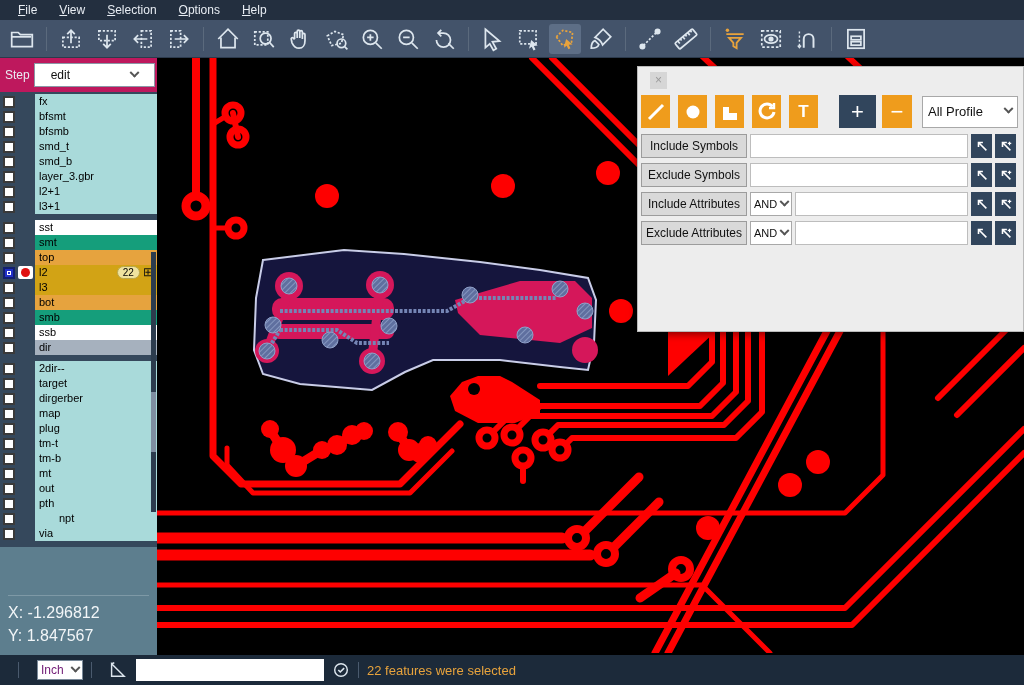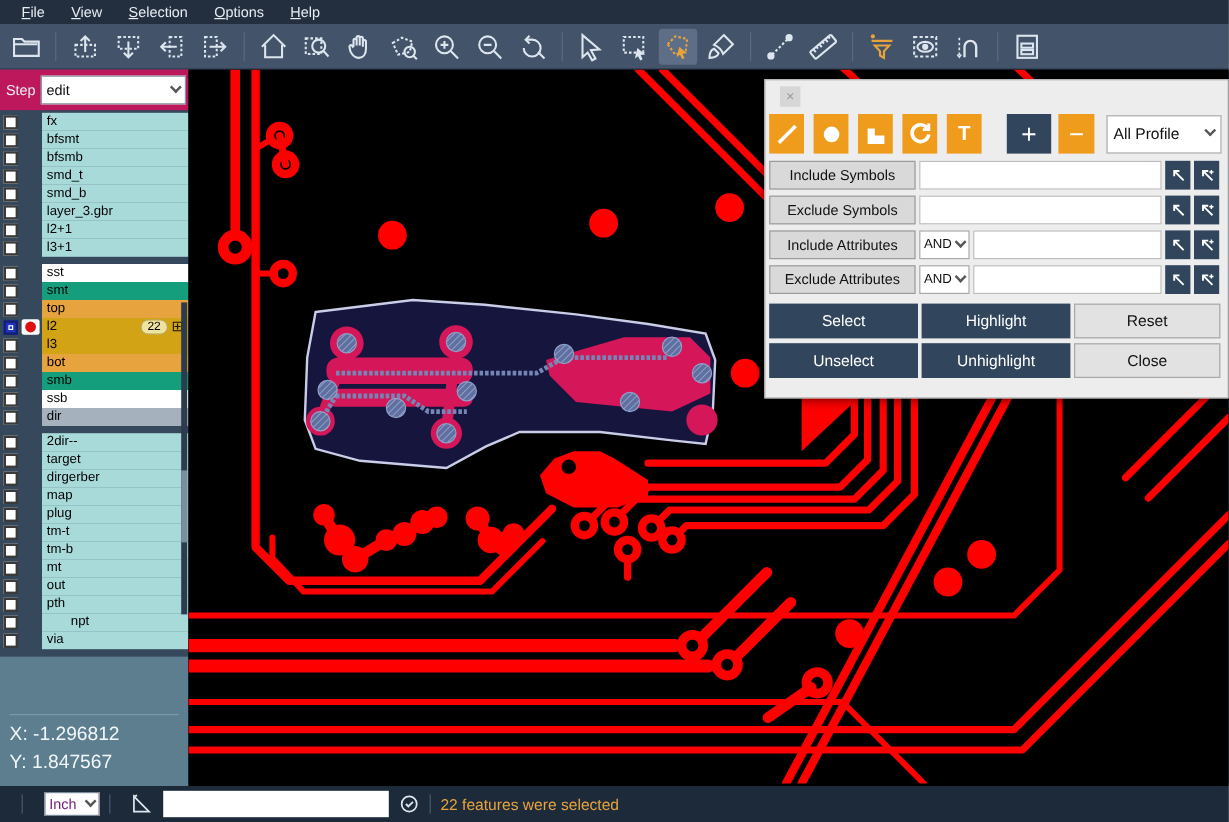--- a/index.html
+++ b/index.html
@@ -18,21 +18,21 @@
   .tbtn.active { background:#5d6e86; }
   .tsep { width:1px; height:24px; background:#5b6a7d; margin:0 4px; }
 
   
   .content { flex:1 1 auto; display:flex; min-height:0; }
 
   
   .sidebar { width:157px; background:#35485c; display:flex; flex-direction:column; flex:0 0 auto; }
   .step-bar { height:34px; display:flex; align-items:center; background:#be185d; padding:0 2px 0 5px; gap:4px; }
   .step-label { color:#e8edf3; font-size:12px; }
-  .step-select { flex:1; height:24px; background:#fff; border:1px solid #8a97a6; display:flex; align-items:center; padding:0 4px; font-size:12px; color:#111; }
+  .step-select { flex:1; height:24px; background:#fff; border:1px solid #8a97a6; display:flex; align-items:center; padding:0 16px; font-size:12px; color:#111; }
   .step-select .sval { flex:1; }
   .chev { width:7px; height:7px; border-right:2px solid #555; border-bottom:2px solid #555; transform:rotate(45deg) translate(-2px,-2px); flex:0 0 auto; }
   .layer-list { position:relative; background:#35485c; padding-top:2px; }
   .lgroup { margin-bottom:6px; }
   .lrow { display:flex; align-items:center; height:15px; }
   .cb { width:12px; height:12px; background:#fff; border:2px solid #3a3a3a; margin-left:3px; flex:0 0 auto; position:relative; }
   .cb.on { background:#2231c9; border-color:#13206e; }
   .cb.on:after { content:""; position:absolute; left:2px; top:2px; right:2px; bottom:2px; border:1.5px solid #fff; }
   .ind { width:15px; height:13px; margin-left:3px; flex:0 0 auto; border-radius:2px; position:relative; }
   .ind.on { background:#fff; }
@@ -57,21 +57,21 @@
   .dtitle { flex:1; color:#9aa0a6; font-size:12px; }
   .dclose { width:17px; height:17px; background:#d6d6d6; color:#9a9a9a; font-size:12px; display:flex; align-items:center; justify-content:center; }
   .dtools { display:flex; align-items:center; padding:2px 4px 6px 3px; }
   .obtn { width:29px; height:33px; background:#ef9c1c; margin-right:8px; display:flex; align-items:center; justify-content:center; color:#fff; }
   .obtn svg { display:block; }
   .plusbtn { width:37px; height:33px; background:#31455c; color:#fff; font-size:22px; display:flex; align-items:center; justify-content:center; margin-left:13px; }
   .minusbtn { width:30px; height:33px; background:#ef9c1c; color:#fff; font-size:22px; display:flex; align-items:center; justify-content:center; margin-left:6px; }
   .profile { margin-left:10px; width:96px; height:32px; background:#fff; border:1px solid #a8a8a8; display:flex; align-items:center; padding:0 5px; font-size:13px; color:#111; }
   .profile .pval { flex:1; }
   .frow { display:flex; align-items:center; margin:0 7px 5px 3px; height:24px; }
-  .flabel { width:122px; height:24px; background:#d9d9d9; border:1px solid #9c9c9c; display:flex; align-items:center; justify-content:center; font-size:12px; color:#111; flex:0 0 auto; }
+  .flabel { width:106px; height:24px; background:#d9d9d9; border:1px solid #9c9c9c; display:flex; align-items:center; justify-content:center; font-size:12px; color:#111; flex:0 0 auto; }
   .fop { width:42px; height:24px; background:#fff; border:1px solid #a8a8a8; margin-left:3px; display:flex; align-items:center; padding:0 3px; font-size:11px; color:#111; flex:0 0 auto; }
   .fop .oval { flex:1; }
   .finput { flex:1; height:24px; background:#fff; border:1px solid #bdbdbd; margin-left:3px; font-size:12px; padding:0 4px; min-width:0; }
   .abtn { width:21px; height:24px; background:#31455c; margin-left:3px; display:flex; align-items:center; justify-content:center; flex:0 0 auto; }
   .dactions { display:grid; grid-template-columns:124px 124px 1fr; gap:4px 3px; margin:8px 6px 0 3px; }
   .dbtn { height:29px; display:flex; align-items:center; justify-content:center; font-size:13px; }
   .dbtn.dark { background:#31455c; color:#fff; }
   .dbtn.light { background:#e2e2e2; color:#111; border:1px solid #a8a8a8; }
 
   
@@ -756,28 +756,20 @@
                 </svg>
               </div>
               <div class="abtn">
                 <svg width="14" height="14" viewBox="0 0 16 16" fill="none" stroke="#fff" stroke-width="1.8">
                   <path d="M13 13 4 4M4 9V4h5"></path>
                   <path d="M12 3v4M10 5h4" stroke-width="1.4"></path>
                 </svg>
               </div>
             </div>
           </div>
-        <div class="dactions" id="dialogActions">
-            <div class="dbtn dark">Select</div>
-            <div class="dbtn dark">Highlight</div>
-            <div class="dbtn light">Reset</div>
-            <div class="dbtn dark">Unselect</div>
-            <div class="dbtn dark">Unhighlight</div>
-            <div class="dbtn light">Close</div>
-          </div>
       </div>
     </div>
   </div>
 
   <div class="statusbar">
     <div class="ssep" style="margin-left:18px;"></div>
     <div class="unit-select">
       <span class="uval">Inch</span>
       <span class="chev"></span>
     </div>

